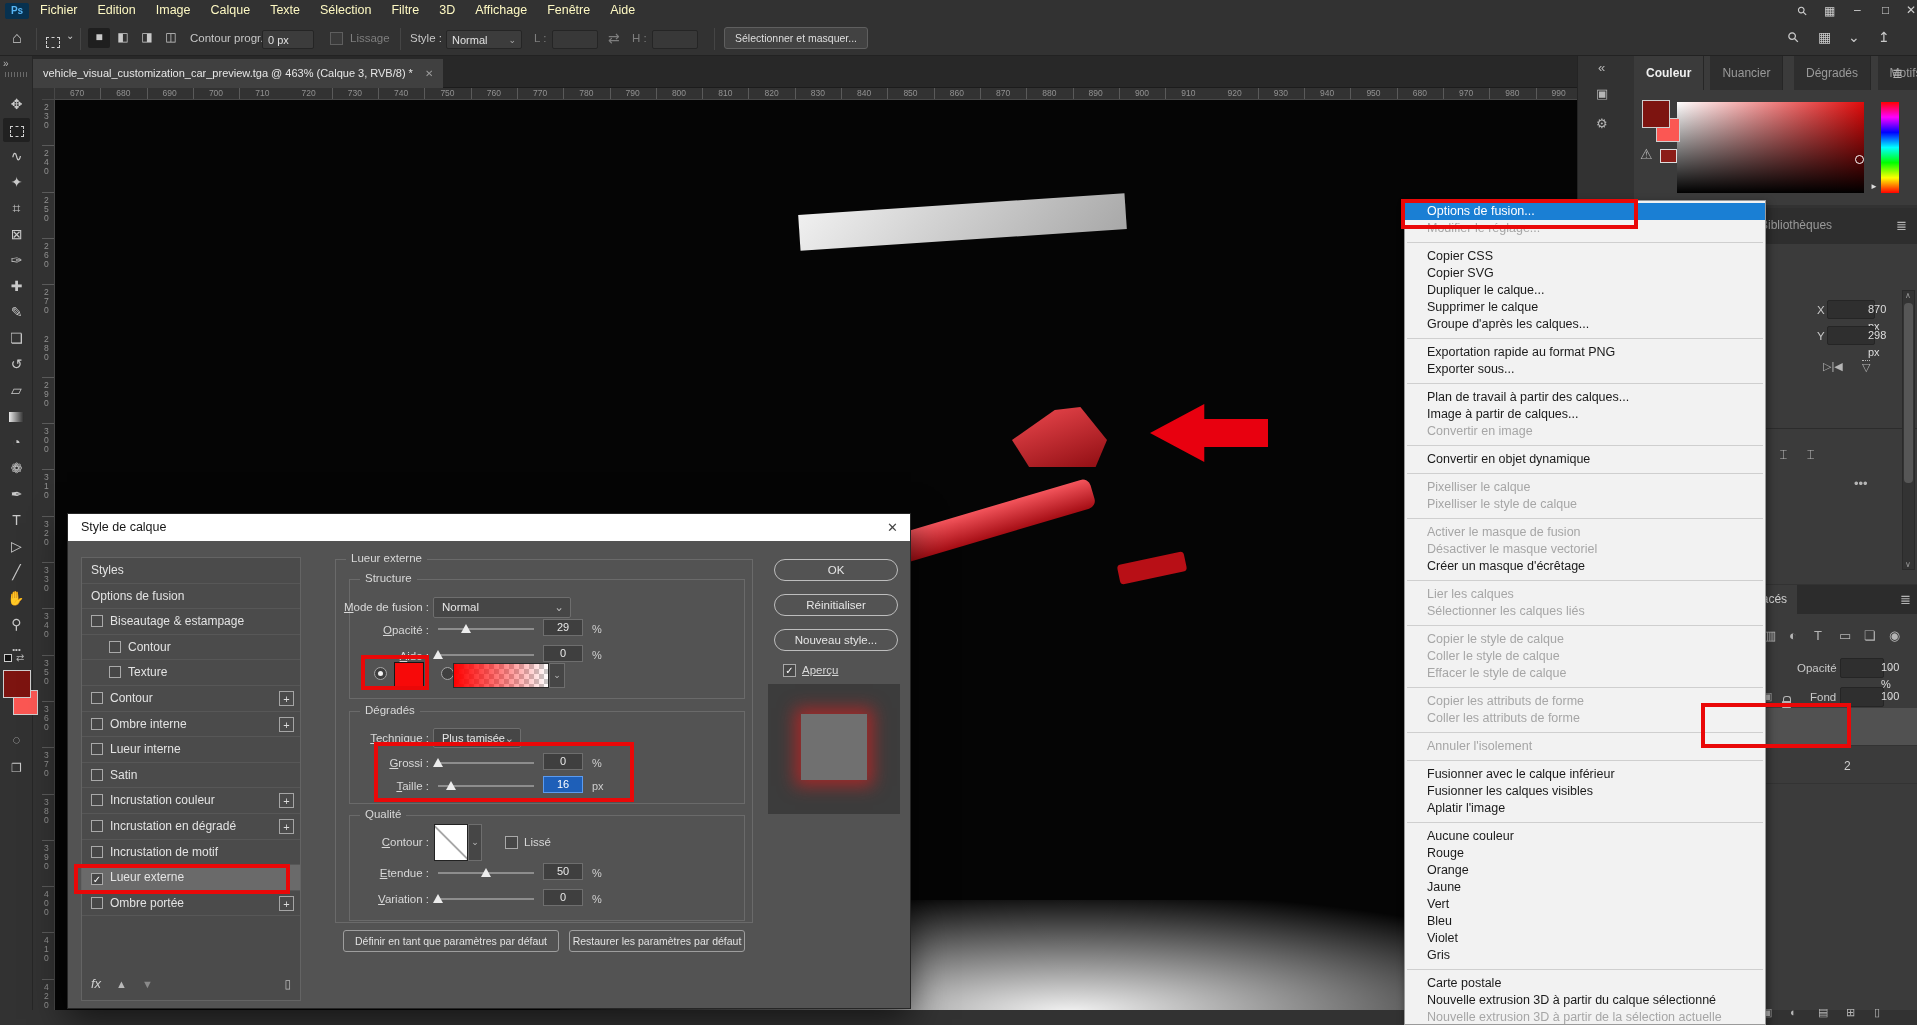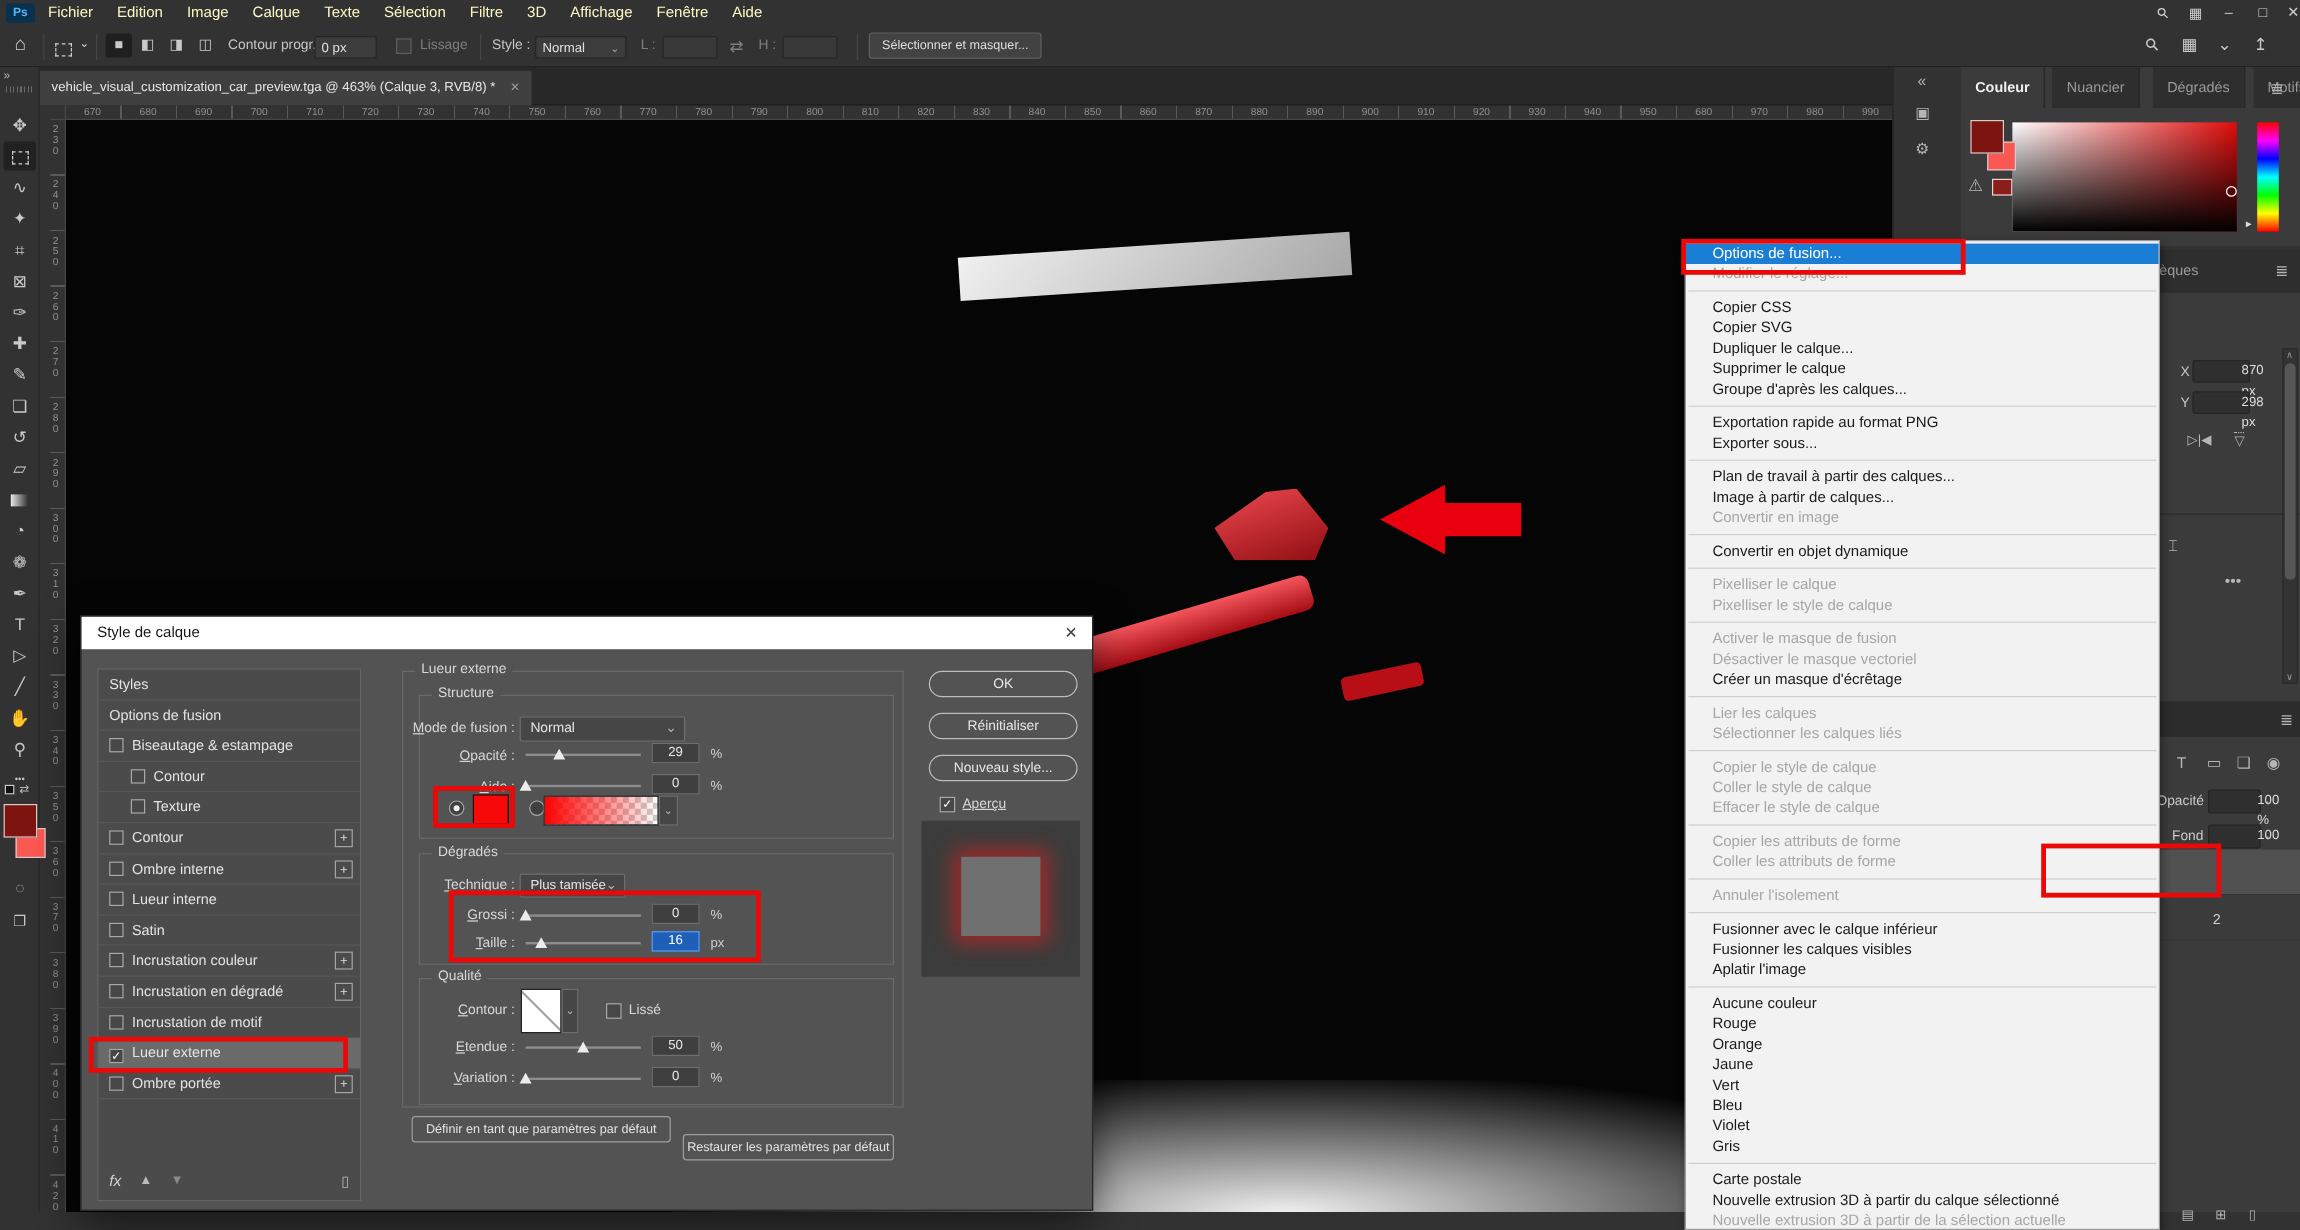--- a/index.html
+++ b/index.html
@@ -92,21 +92,21 @@
   .radio { position:absolute; width:13px; height:13px; border:1px solid #a5a5a5; border-radius:50%; background:#3f3f3f; }
   .radio.on::after { content:''; position:absolute; left:3px; top:3px; width:5px; height:5px; border-radius:50%; background:#f2f2f2; }
   .checker-grad { background-image:linear-gradient(to right,#ff0000,rgba(255,0,0,0)),
       linear-gradient(45deg,#c9c9c9 25%,transparent 25%,transparent 75%,#c9c9c9 75%),
       linear-gradient(45deg,#c9c9c9 25%,#ffffff 25%,#ffffff 75%,#c9c9c9 75%);
       background-size:auto,10px 10px,10px 10px; background-position:0 0,0 0,5px 5px; }
   .dcb { position:absolute; width:13px; height:13px; border:1px solid #a9a9a9; background:#474747;
          text-align:center; line-height:12px; font-size:10px; color:#fff; }
 
   
-  #ctxmenu { left:1404px; top:200px; width:396px; height:825px; background:#f2f2f2; border:1px solid #9a9a9a;
+  #ctxmenu { left:1404px; top:200px; width:362px; height:825px; background:#f2f2f2; border:1px solid #9a9a9a;
              z-index:200; overflow:hidden; padding-top:2px; box-shadow:2px 3px 8px rgba(0,0,0,.45); }
   .cm-item { height:17px; line-height:17px; font-size:12.5px; padding:0 10px 0 22px; color:#1a1a1a; white-space:nowrap; }
   .cm-item.disabled { color:#a6a6a6; }
   .cm-item.hl { background:#1a7fd4; color:#ffffff; }
   .cm-sep { height:1px; background:#cfcfcf; margin:5px 2px; }
 
   
   #dockstrip { left:1577px; top:56px; width:57px; height:954px; background:#323232; border-left:1px solid #242424; }
   #colorpanel { left:1634px; top:56px; width:283px; height:149px; background:#3b3b3b; }
   .ptab { position:absolute; top:0; height:34px; line-height:34px; font-size:12px; color:#9a9a9a; padding:0 12px; background:#2e2e2e; border-right:1px solid #262626; }
@@ -406,21 +406,21 @@
     <div class="valbox" style="left:475px; top:349px;">50</div>
     <div class="unit" style="left:524px; top:353px;">%</div>
     <div class="dlg-lbl" style="left:251px; top:379px;">Variation :</div>
     <div class="track" style="left:370px; top:384px;">
         <div class="thumb" style="left:-5px;"></div>
       </div>
     <div class="valbox" style="left:475px; top:375px;">0</div>
     <div class="unit" style="left:524px; top:379px;">%</div>
 
     <div class="sqbtn" style="left:275px; top:416px; width:216px;">Définir en tant que paramètres par défaut</div>
-    <div class="sqbtn" style="left:501px; top:416px; width:176px;margin-top:15px;">Restaurer les paramètres par défaut</div>
+    <div class="sqbtn" style="left:501px; top:416px; width:176px;">Restaurer les paramètres par défaut</div>
 
     <div class="pill" style="left:706px; top:45px;">OK</div>
     <div class="pill" style="left:706px; top:80px;">Réinitialiser</div>
     <div class="pill" style="left:706px; top:115px;">Nouveau style...</div>
     <div class="dcb" style="left:715px; top:150px;">✓</div>
     <div class="abs" style="left:734px; top:150px; font-size:11.5px; color:#d8d8d8; text-decoration:underline; text-decoration-color:#d8d8d8;">Aperçu</div>
     <div class="abs" style="left:700px; top:170px; width:132px; height:130px; background:#3c3c3c;">
       <div class="abs" style="left:33px; top:30px; width:66px; height:66px; background:#707070; box-shadow:0 0 16px 6px rgba(230,30,30,.6);"></div>
     </div>
   </div>

